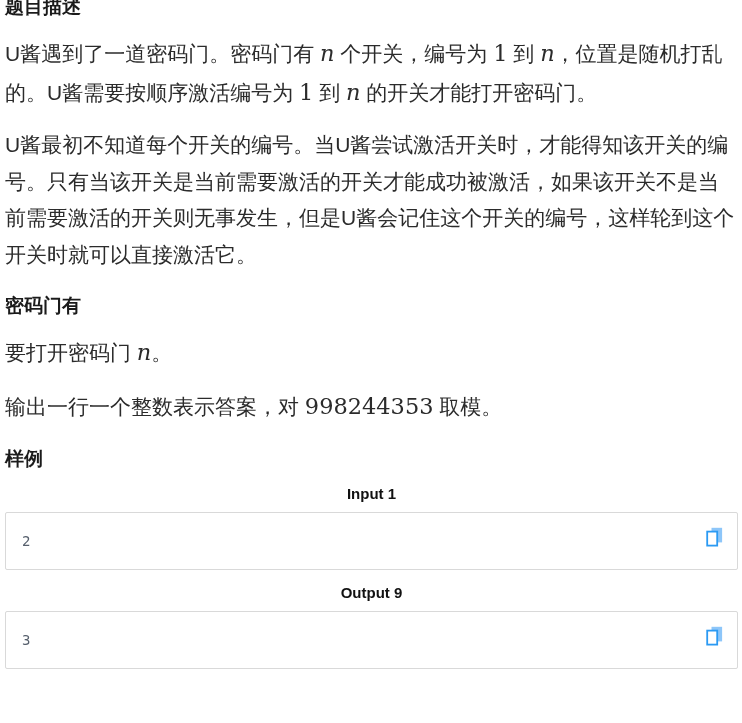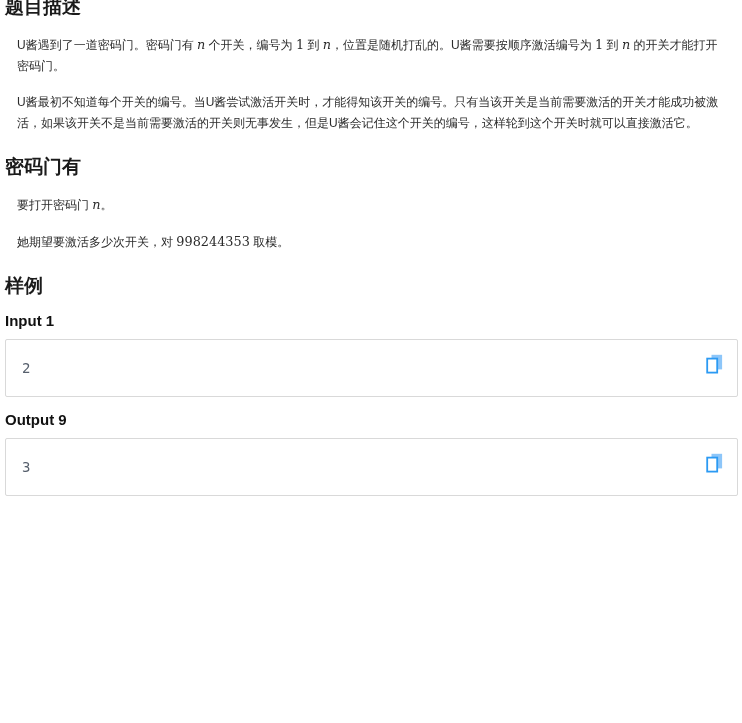--- a/index.html
+++ b/index.html
@@ -10,34 +10,35 @@
     background:#ffffff; color:#222;
     font-family:"Liberation Sans","DejaVu Sans",sans-serif;
   }
   main { padding:0 4px 8px 5px; }
   h2.section-heading {
     font-size:19px; font-weight:700; color:#1b1b1b;
     margin:22px 0 10px 0; line-height:1.2;
   }
   h2.section-heading.first { margin-top:-4px; }
   p.para {
-    font-size:12px; line-height:1.74; color:#2b2b2b;
-    margin:15px 12px;
+    font-size:21px; line-height:1.74; color:#2b2b2b;
+    margin:15px 0;
   }
   .math-var {
     font-family:"DejaVu Serif","Liberation Serif",serif;
     font-style:italic; font-size:1.07em;
   }
   .math-num {
     font-family:"DejaVu Serif","Liberation Serif",serif;
     font-size:1.07em;
   }
   .sample-label {
     font-size:15px; font-weight:700; color:#111;
     margin:14px 0 10px 0;
+    text-align:center;
   }
   .sample-box {
     position:relative;
     border:1px solid var(--box-border);
     border-radius:2px;
     background:#fff;
     padding:17px 44px 17px 16px;
     margin:0 0 14px 0;
   }
   .sample-box pre { margin:0; }
@@ -54,21 +55,21 @@
 </style>
 </head>
 <body>
 
 <main>
     <h2 class="section-heading first">题目描述</h2>
     <p class="para"><span class="text-run">U酱遇到了一道密码门。密码门有 </span><span class="math-var">n</span><span class="text-run"> 个开关，编号为 </span><span class="math-num">1</span><span class="text-run"> 到 </span><span class="math-var">n</span><span class="text-run">，位置是随机打乱的。U酱需要按顺序激活编号为 </span><span class="math-num">1</span><span class="text-run"> 到 </span><span class="math-var">n</span><span class="text-run"> 的开关才能打开密码门。</span></p>
     <p class="para"><span class="text-run">U酱最初不知道每个开关的编号。当U酱尝试激活开关时，才能得知该开关的编号。只有当该开关是当前需要激活的开关才能成功被激活，如果该开关不是当前需要激活的开关则无事发生，但是U酱会记住这个开关的编号，这样轮到这个开关时就可以直接激活它。</span></p>
     <h2 class="section-heading">密码门有</h2>
     <p class="para"><span class="text-run">要打开密码门 </span><span class="math-var">n</span><span class="text-run">。</span></p>
-    <p class="para"><span class="text-run">她期望要激活多少次开关，对 </span><span class="math-num">998244353</span><span class="text-run"> 取模。</span></p>
+    <p class="para"><span class="text-run">输出一行一个整数表示答案，对 </span><span class="math-num">998244353</span><span class="text-run"> 取模。</span></p>
     <h2 class="section-heading">样例</h2>
     <div class="sample-label">Input 1</div>
     <div class="sample-box">
       <pre><code>2</code></pre>
       <button class="copy-btn"><svg width="17" height="20" viewBox="0 0 17 20">
           <rect x="5.5" y="0.8" width="10.6" height="14.6" fill="#8dc6f9"></rect>
           <rect x="1.2" y="4.6" width="10" height="14" fill="#ffffff" stroke="#2b9af3" stroke-width="1.8"></rect>
         </svg></button>
     </div>
     <div class="sample-label">Output 9</div>

